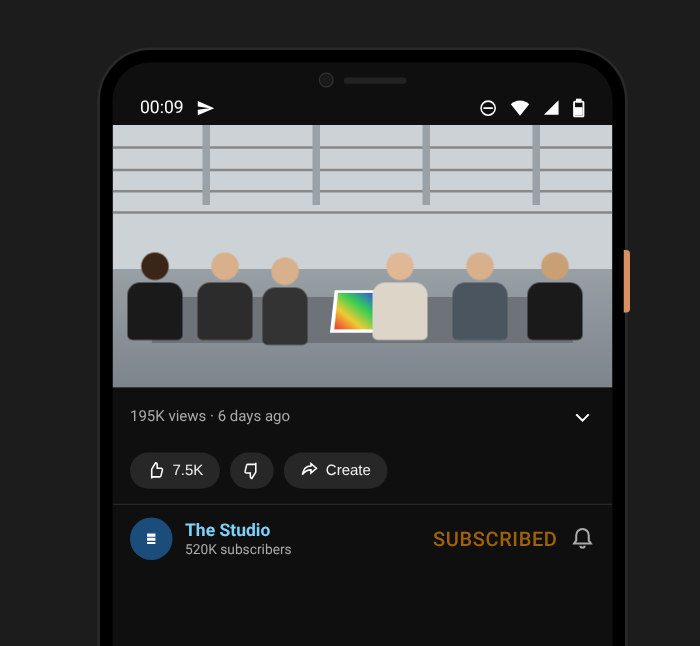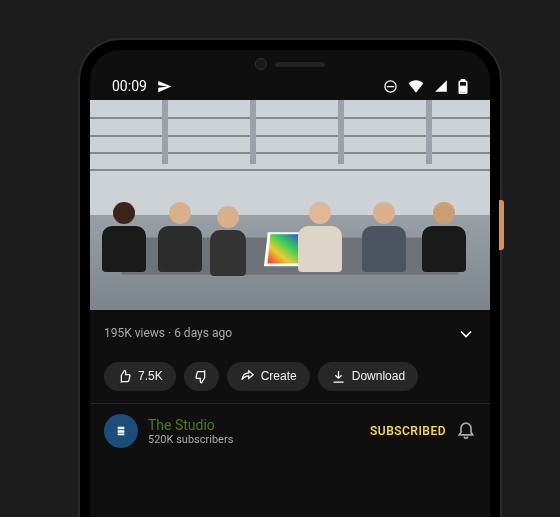--- a/index.html
+++ b/index.html
@@ -28,23 +28,23 @@
   .meta{font-size:12px;color:#aaa;margin-top:4px;}
   .chev{flex:0 0 20px;color:#fff;margin-top:2px;}
   .actions{display:flex;gap:8px;padding:14px 14px 12px;overflow:hidden;}
   .pill{display:flex;align-items:flex-start;gap:6px;background:#272727;color:#f1f1f1;border:none;border-radius:18px;padding:7px 13px;font-size:12px;font-weight:500;white-space:nowrap;flex:0 0 auto;}
   .pill.round{padding:7px 10px;}
   .pill svg{display:block;}
   .channel{display:flex;align-items:center;padding:10px 14px;gap:10px;border-top:1px solid #272727;}
   .avatar{width:34px;height:34px;border-radius:50%;background:#1b4d7a;display:flex;align-items:center;justify-content:center;}
   .avatar svg{display:block;}
   .ch-info{flex:1;min-width:0;}
-  .ch-name{font-size:14px;color:#4d7c0f;font-weight:400;}
+  .ch-name{font-size:14px;color:#7dd3fc;font-weight:700;}
   .ch-subs{font-size:11px;color:#aaa;}
-  .sub-btn{font-size:12px;font-weight:500;color:#fde047;letter-spacing:0.5px;}
+  .sub-btn{font-size:16px;font-weight:500;color:#a16207;letter-spacing:0.5px;}
   .bell{color:#aaa;}
 </style>
 </head>
 <body>
 
 <div class="phone">
   <div class="power-btn"></div>
   <div class="screen">
     <div class="notch">
       <div class="cam"></div>
@@ -160,28 +160,20 @@
           </span>
       </button>
       <button class="pill">
         <span>
             <svg width="15" height="15" viewBox="0 0 24 24" fill="none" stroke="#fff" stroke-width="2">
               <path d="M14 3l7 6-7 6v-4c-5 0-8 2-11 6 1-6 4-11 11-11V3z"></path>
             </svg>
           </span>
         <span>Create</span>
       </button>
-      <button class="pill">
-        <span>
-            <svg width="15" height="15" viewBox="0 0 24 24" fill="none" stroke="#fff" stroke-width="2">
-              <path d="M12 3v12m0 0l-5-5m5 5l5-5M4 21h16"></path>
-            </svg>
-          </span>
-        <span>Download</span>
-      </button>
 
     </div>
 
     <div class="channel">
       <div class="avatar">
         <svg width="20" height="20" viewBox="0 0 24 24" fill="#fff">
             <circle cx="12" cy="12" r="10" fill="#1b4d7a"></circle>
             <path d="M8 7h8v3H8zm0 4h8v3H8zm0 4h8v2H8z" fill="#fff"></path>
           </svg>
       </div>

